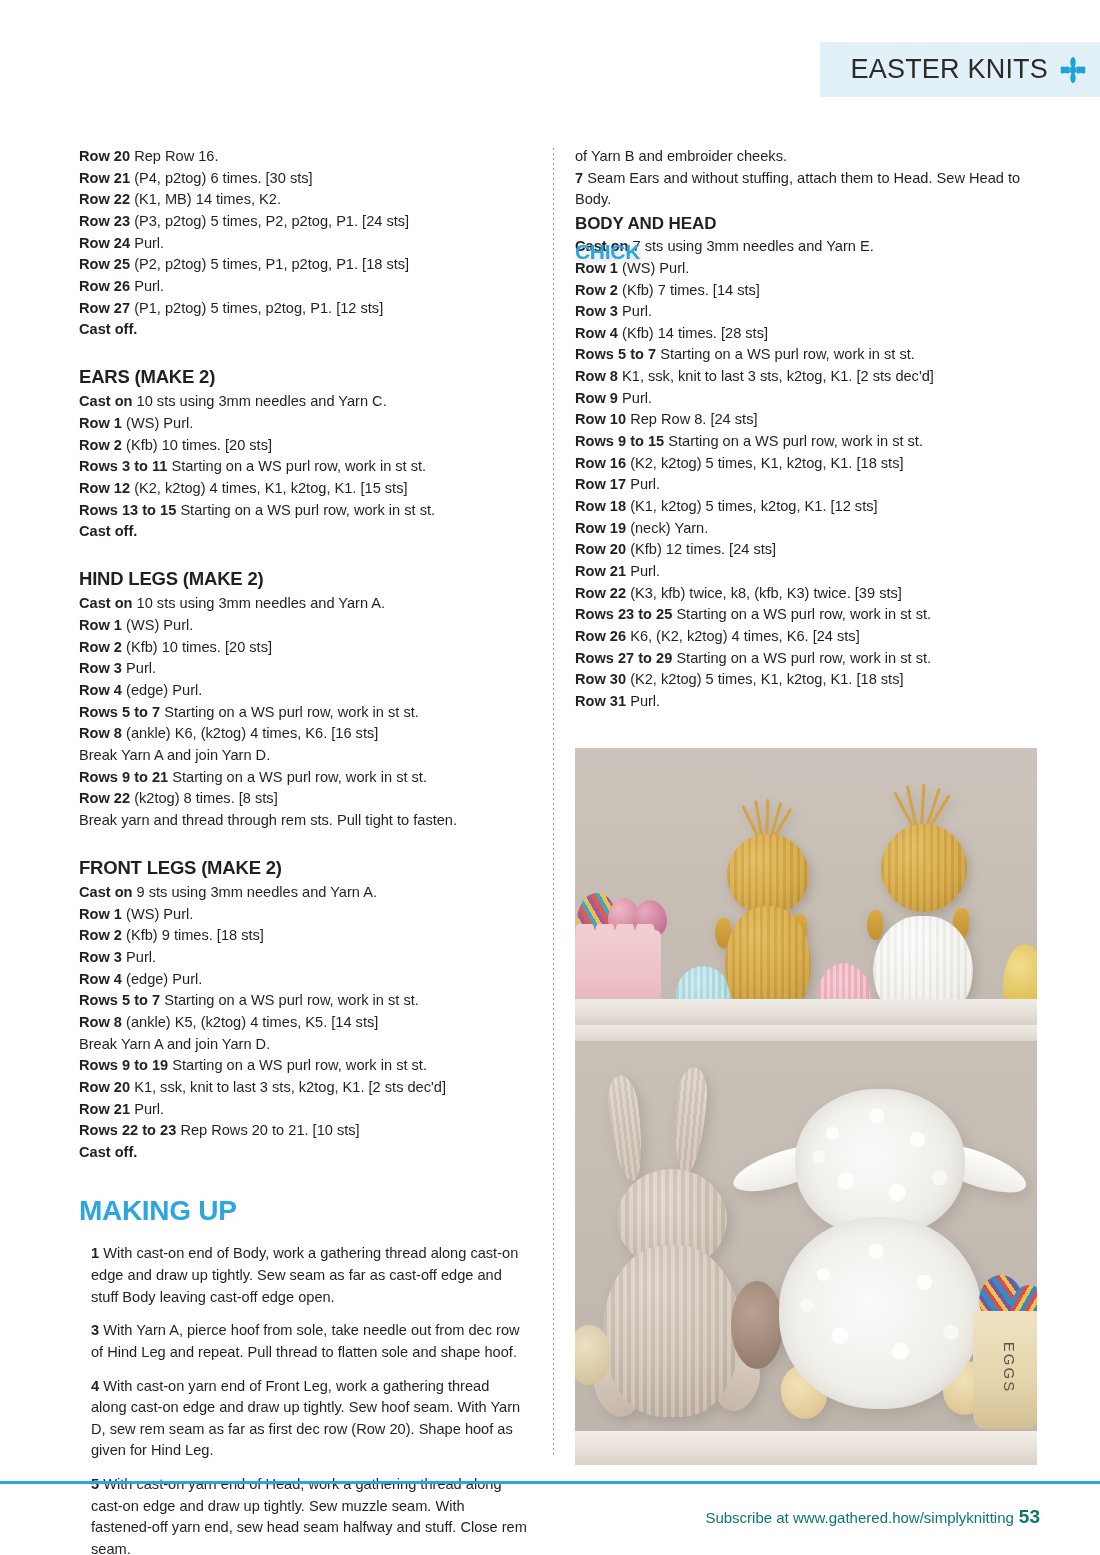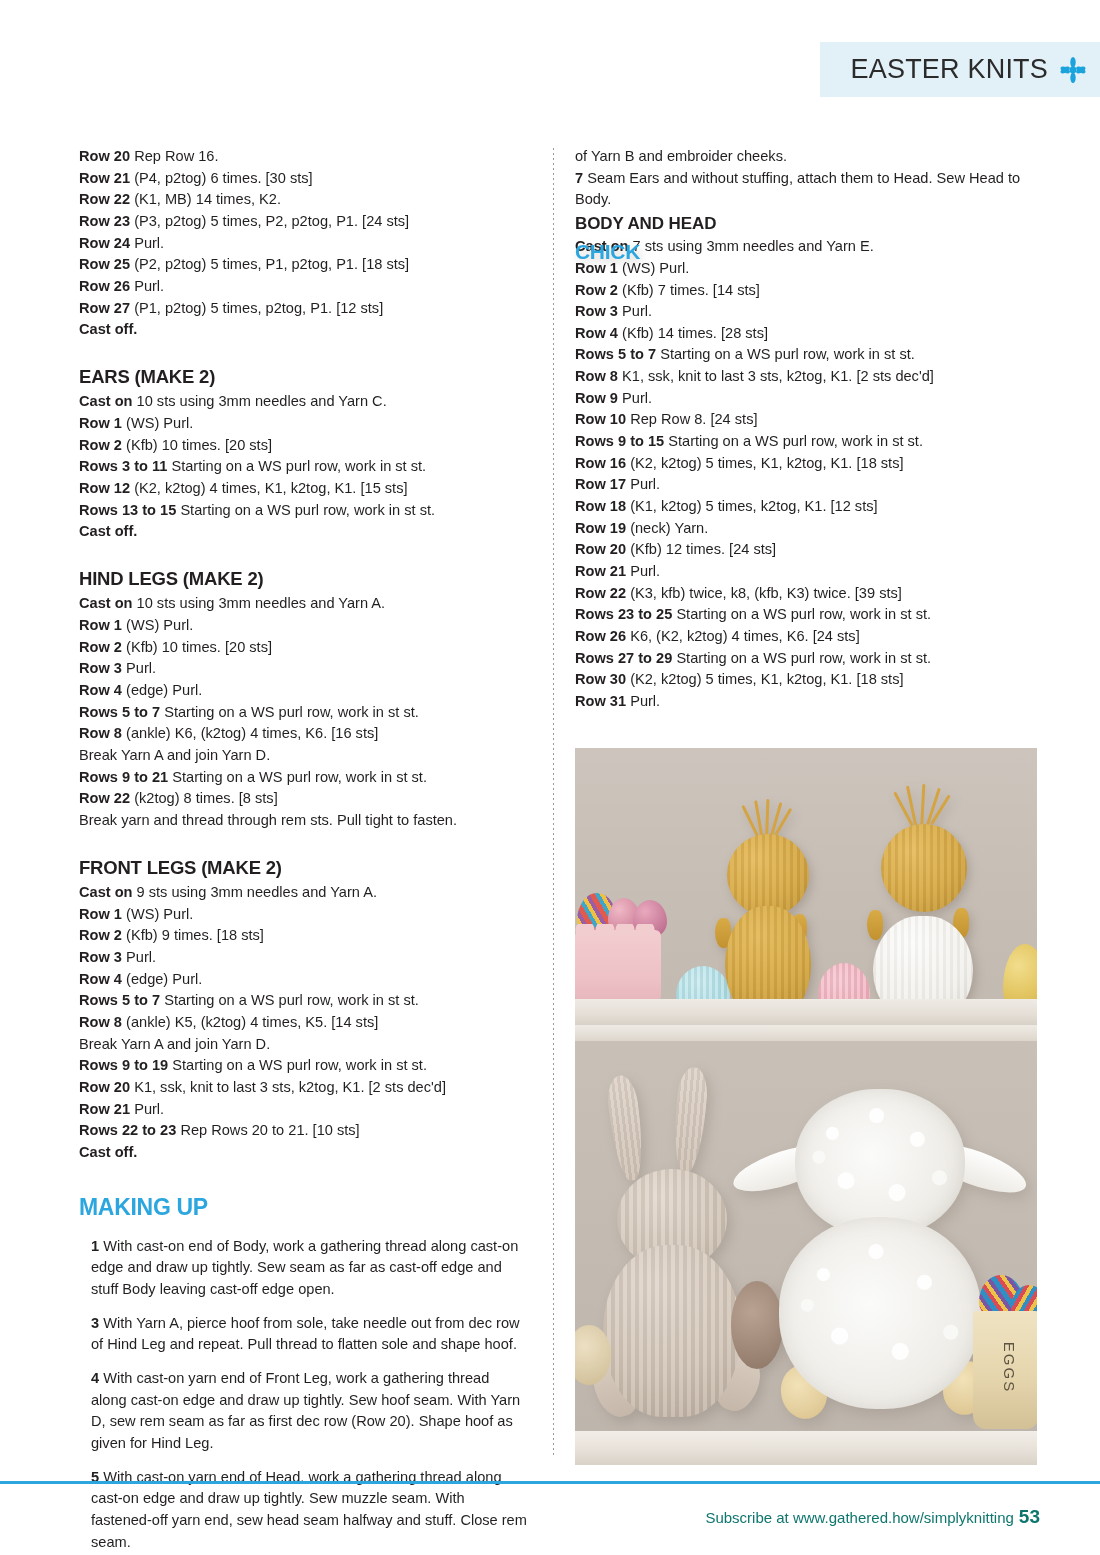--- a/index.html
+++ b/index.html
@@ -64,21 +64,21 @@
   .para { margin: 0; text-align: left; }
   .para b { font-weight: 700; }
 
   h2.sec-head {
     font-size: 18.5px;
     font-weight: 700;
     letter-spacing: -0.2px;
     margin: 22px 0 1px 0;
   }
   h2.blue-head {
-    font-size: 23px;
+    font-size: 28px;
     font-weight: 700;
     color: #2ba6de;
     letter-spacing: -0.3px;
     margin: 26px 0 1px 0;
   }
   h2.blue-head.chick {
     font-size: 21px;
     margin: 25px 0 0 0;
   }
   h3.sub-head {

